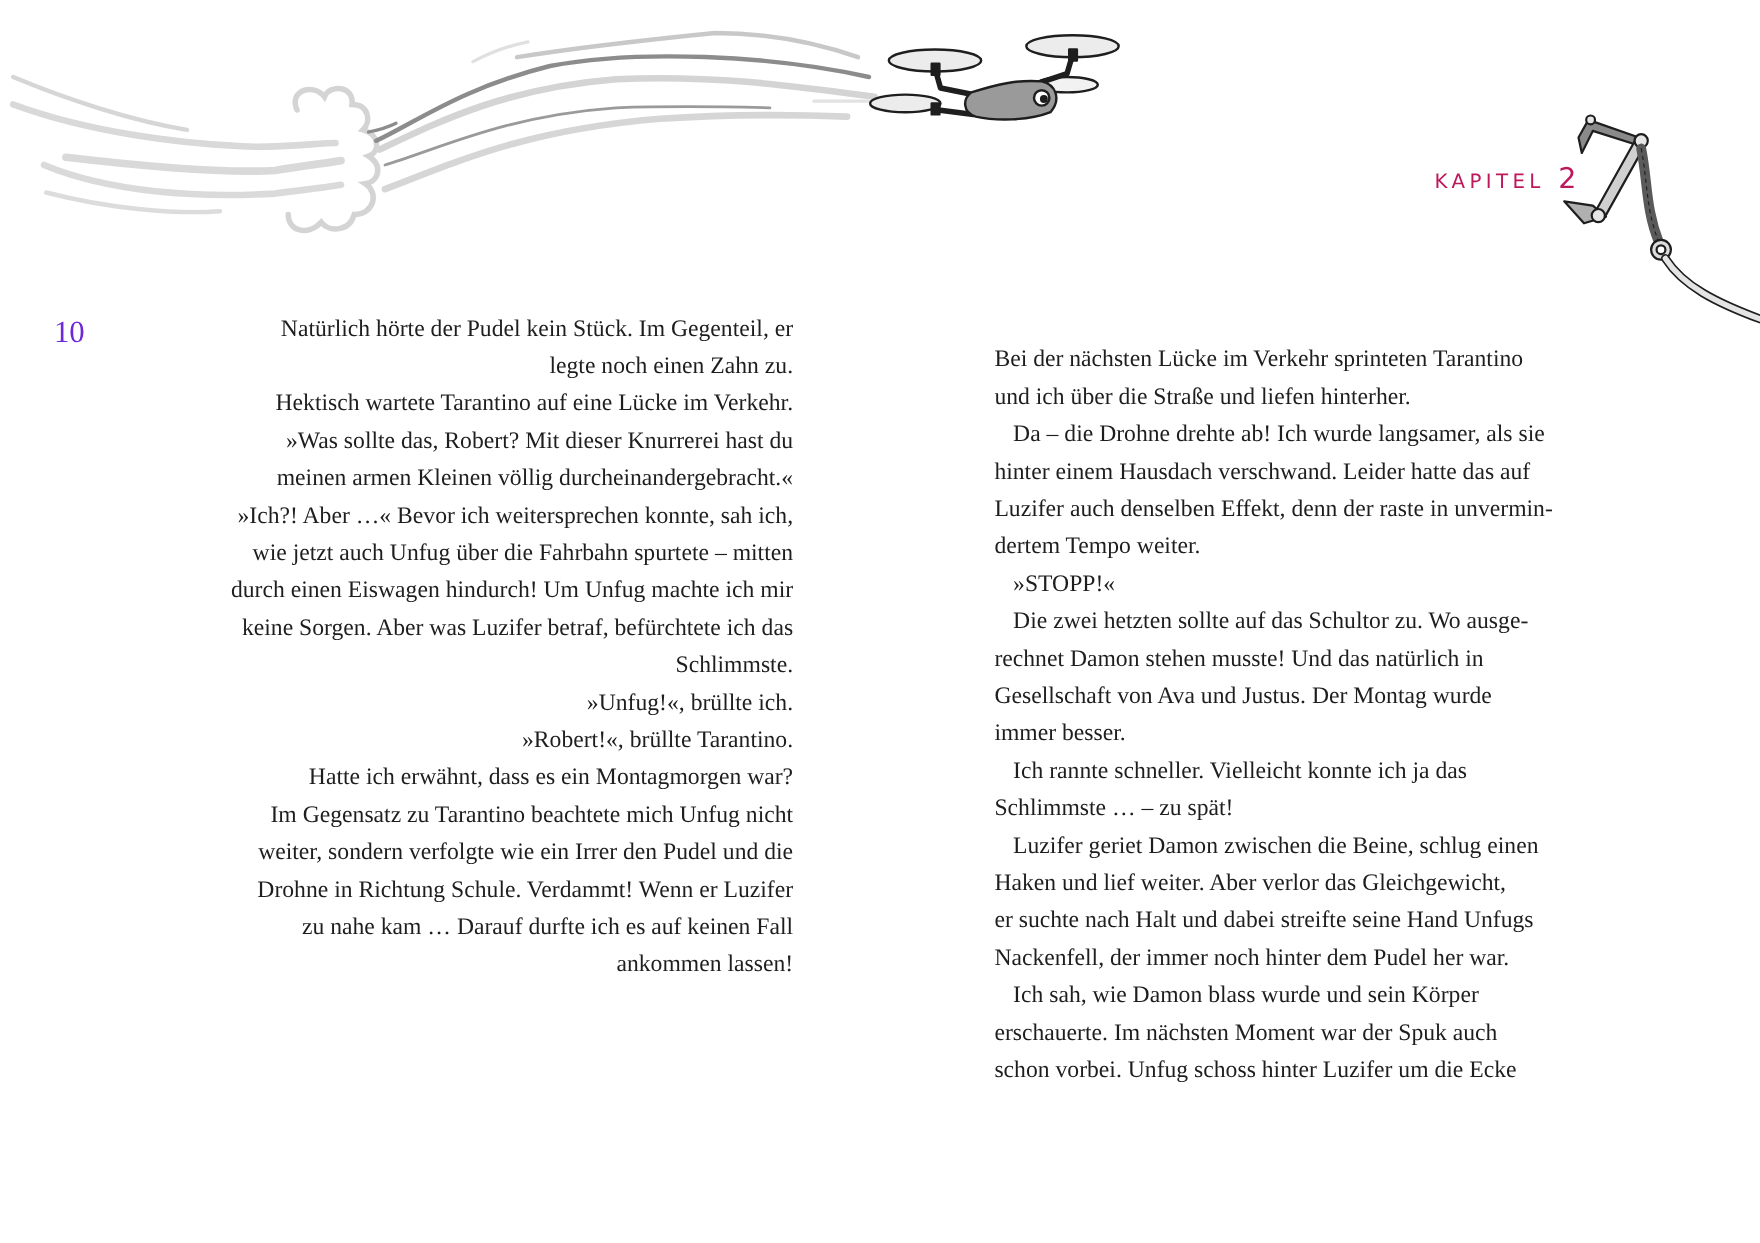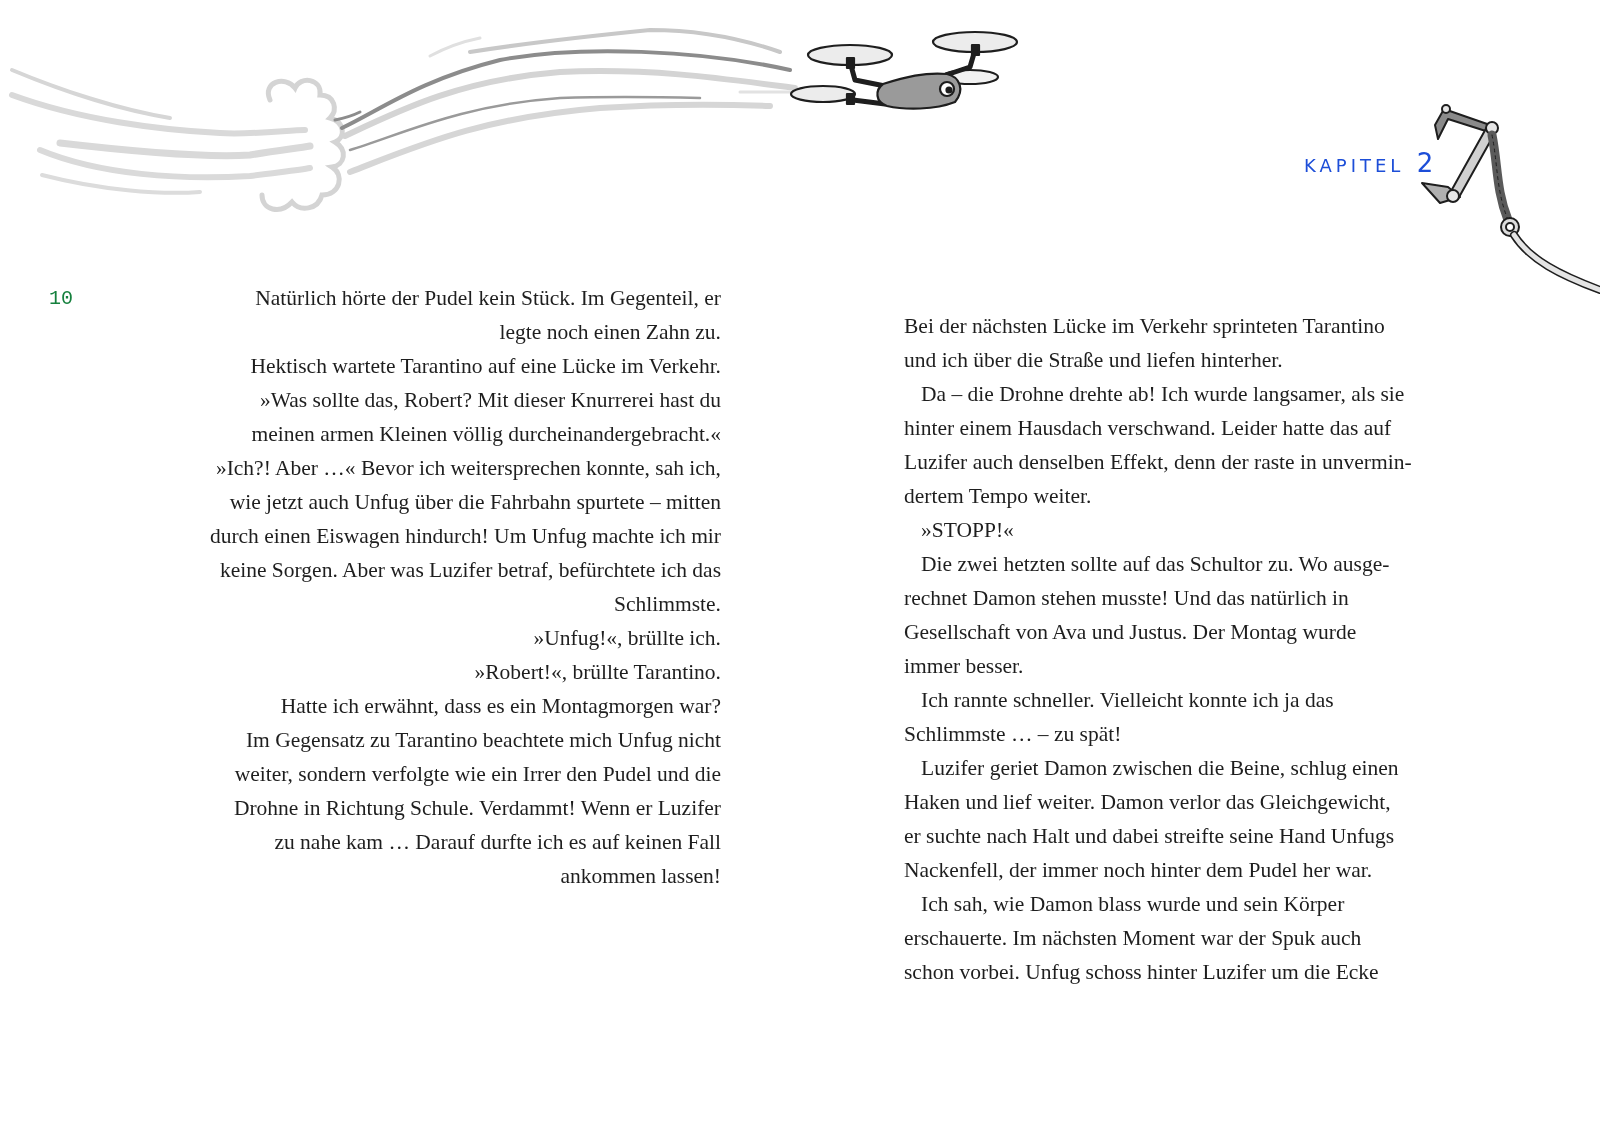--- a/index.html
+++ b/index.html
@@ -36,33 +36,32 @@
     .drone { left: 775px; top: 22px; width: 250px; height: 90px; }
     .claw { left: 1400px; top: 95px; width: 200px; height: 200px; }
 
     .chapter-heading {
       position: absolute;
       left: 1304px;
       top: 148px;
       font-family: "DejaVu Sans", "Liberation Sans", sans-serif;
       font-size: 26px;
       letter-spacing: 4px;
-      color: #1d4ed8;
+      color: #be185d;
       font-variant: small-caps;
       text-transform: lowercase;
       white-space: nowrap;
     }
 
     .page-number {
       position: absolute;
       left: 49px;
       top: 287px;
-      font-size: 20px;
-      color: #15803d;
-      font-family: Liberation Mono, monospace;
+      font-size: 28px;
+      color: #6d28d9;
     }
 
     .text-column {
       position: absolute;
       font-size: 21.5px;
       line-height: 34px;
     }
     .col-left { left: 121px; top: 281px; width: 600px; text-align: right; }
     .col-right { left: 904px; top: 281px; width: 600px; margin-top: 28px; }
 
@@ -137,21 +136,21 @@
         <span class="line">Luzifer auch denselben Effekt, denn der raste in unvermin-</span>
         <span class="line">dertem Tempo weiter.</span>
         <span class="line indent">»STOPP!«</span>
         <span class="line indent">Die zwei hetzten sollte auf das Schultor zu. Wo ausge-</span>
         <span class="line">rechnet Damon stehen musste! Und das natürlich in</span>
         <span class="line">Gesellschaft von Ava und Justus. Der Montag wurde</span>
         <span class="line">immer besser.</span>
         <span class="line indent">Ich rannte schneller. Vielleicht konnte ich ja das</span>
         <span class="line">Schlimmste … – zu spät!</span>
         <span class="line indent">Luzifer geriet Damon zwischen die Beine, schlug einen</span>
-        <span class="line">Haken und lief weiter. Damon verlor das Gleichgewicht,</span>
+        <span class="line">Haken und lief weiter. Aber verlor das Gleichgewicht,</span>
         <span class="line">er suchte nach Halt und dabei streifte seine Hand Unfugs</span>
         <span class="line">Nackenfell, der immer noch hinter dem Pudel her war.</span>
         <span class="line indent">Ich sah, wie Damon blass wurde und sein Körper</span>
         <span class="line">erschauerte. Im nächsten Moment war der Spuk auch</span>
         <span class="line">schon vorbei. Unfug schoss hinter Luzifer um die Ecke</span>
       </div>
   </div>
 
   <svg class="illustration drone" viewBox="0 0 250 90" xmlns="http://www.w3.org/2000/svg">
     <g fill="none" stroke="#1e1e1e" stroke-width="2.2" stroke-linecap="round" stroke-linejoin="round">

